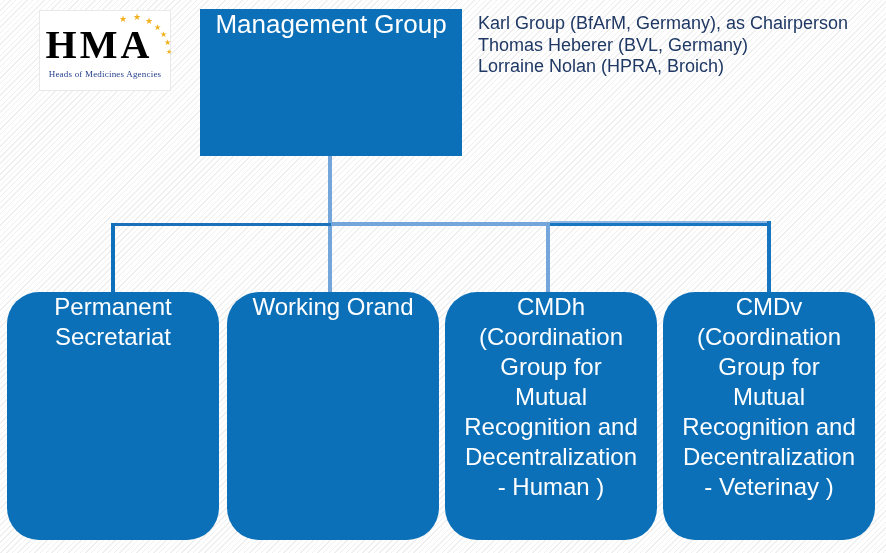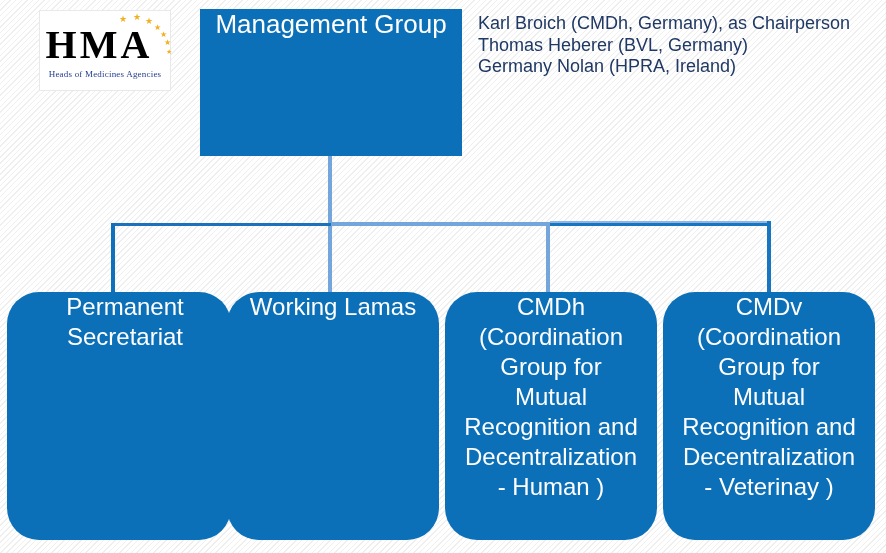--- a/index.html
+++ b/index.html
@@ -33,21 +33,21 @@
   .star.s6{left:124px;top:27px;font-size:8px;}
   .star.s7{left:126px;top:36px;font-size:7px;}
   
   .bluebox{
     position:absolute;background:#0B70B8;color:#ffffff;
     display:flex;justify-content:center;text-align:center;
   }
   .mg-box{left:200px;top:9px;width:262px;height:147px;font-size:26px;}
   .leaf{top:292px;width:212px;height:248px;font-size:24px;line-height:30px;border-radius:32px;}
   .leaf .label{white-space:pre-line;padding:0 4px;}
-  .leaf.b1{left:7px;padding-left:12px;}
+  .leaf.b1{left:7px;}
   .leaf.b2{left:227px;}
   .leaf.b3{left:445px;}
   .leaf.b4{left:663px;}
   
   .members{
     position:absolute;left:478px;top:13px;width:405px;
     color:#1F3864;font-size:18px;line-height:21.6px;
   }
   
   .conn{position:absolute;}
@@ -75,39 +75,39 @@
     <span class="star s6">★</span>
     <span class="star s7">★</span>
     <div class="logo-tagline">Heads of Medicines Agencies</div>
   </div>
 
   <div class="bluebox mg-box">
     <span>Management Group</span>
   </div>
 
   <div class="members">
-    <div>Karl Broich (CMDh, Germany), as Chairperson</div>
+    <div>Karl Group (BfArM, Germany), as Chairperson</div>
     <div>Thomas Heberer (BVL, Germany)</div>
-    <div>Germany Nolan (HPRA, Ireland)</div>
+    <div>Lorraine Nolan (HPRA, Broich)</div>
   </div>
 
   <div class="conn conn-mg-wg"></div>
   <div class="conn conn-h-left"></div>
   <div class="conn conn-v-left"></div>
   <div class="conn conn-h-mid"></div>
   <div class="conn conn-v-cmdh"></div>
   <div class="conn conn-h-right"></div>
   <div class="conn conn-v-cmdv"></div>
 
   <div class="bluebox leaf b1">
     <span class="label">Permanent
 Secretariat</span>
   </div>
   <div class="bluebox leaf b2">
-    <span class="label">Working Lamas</span>
+    <span class="label">Working Orand</span>
   </div>
   <div class="bluebox leaf b3">
     <span class="label">CMDh
 (Coordination
 Group for
 Mutual
 Recognition and
 Decentralization
 - Human )</span>
   </div>

